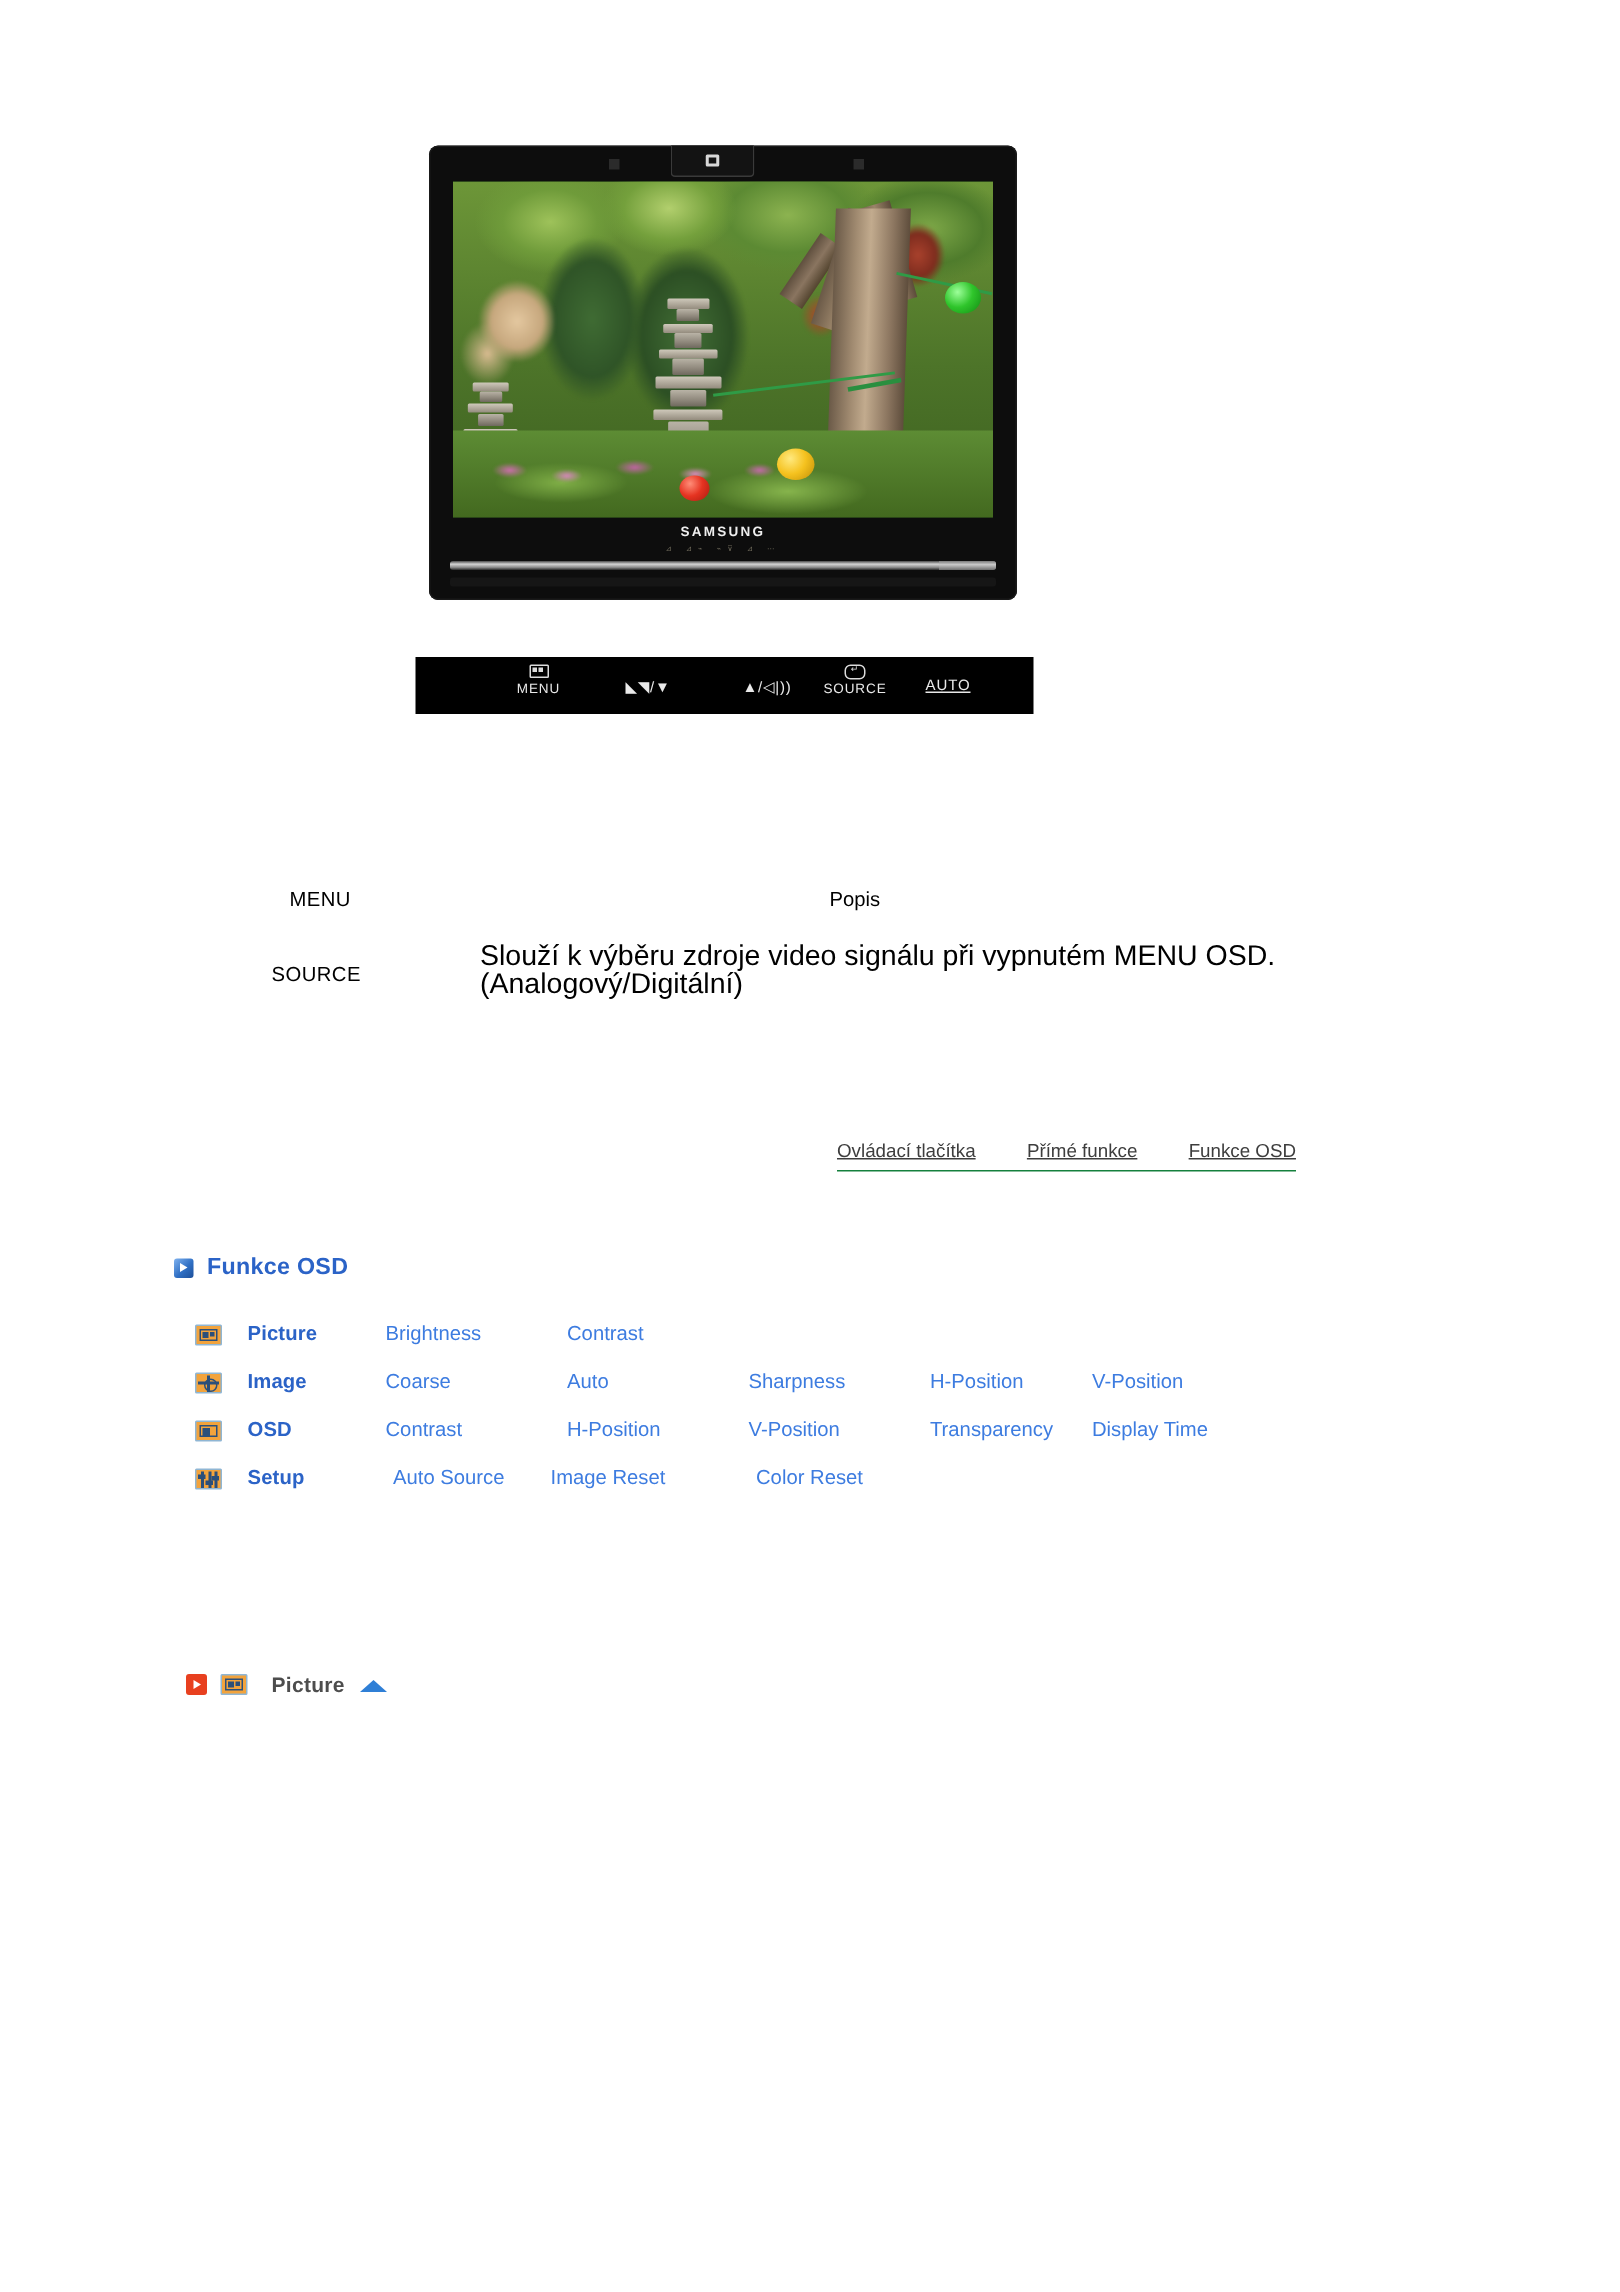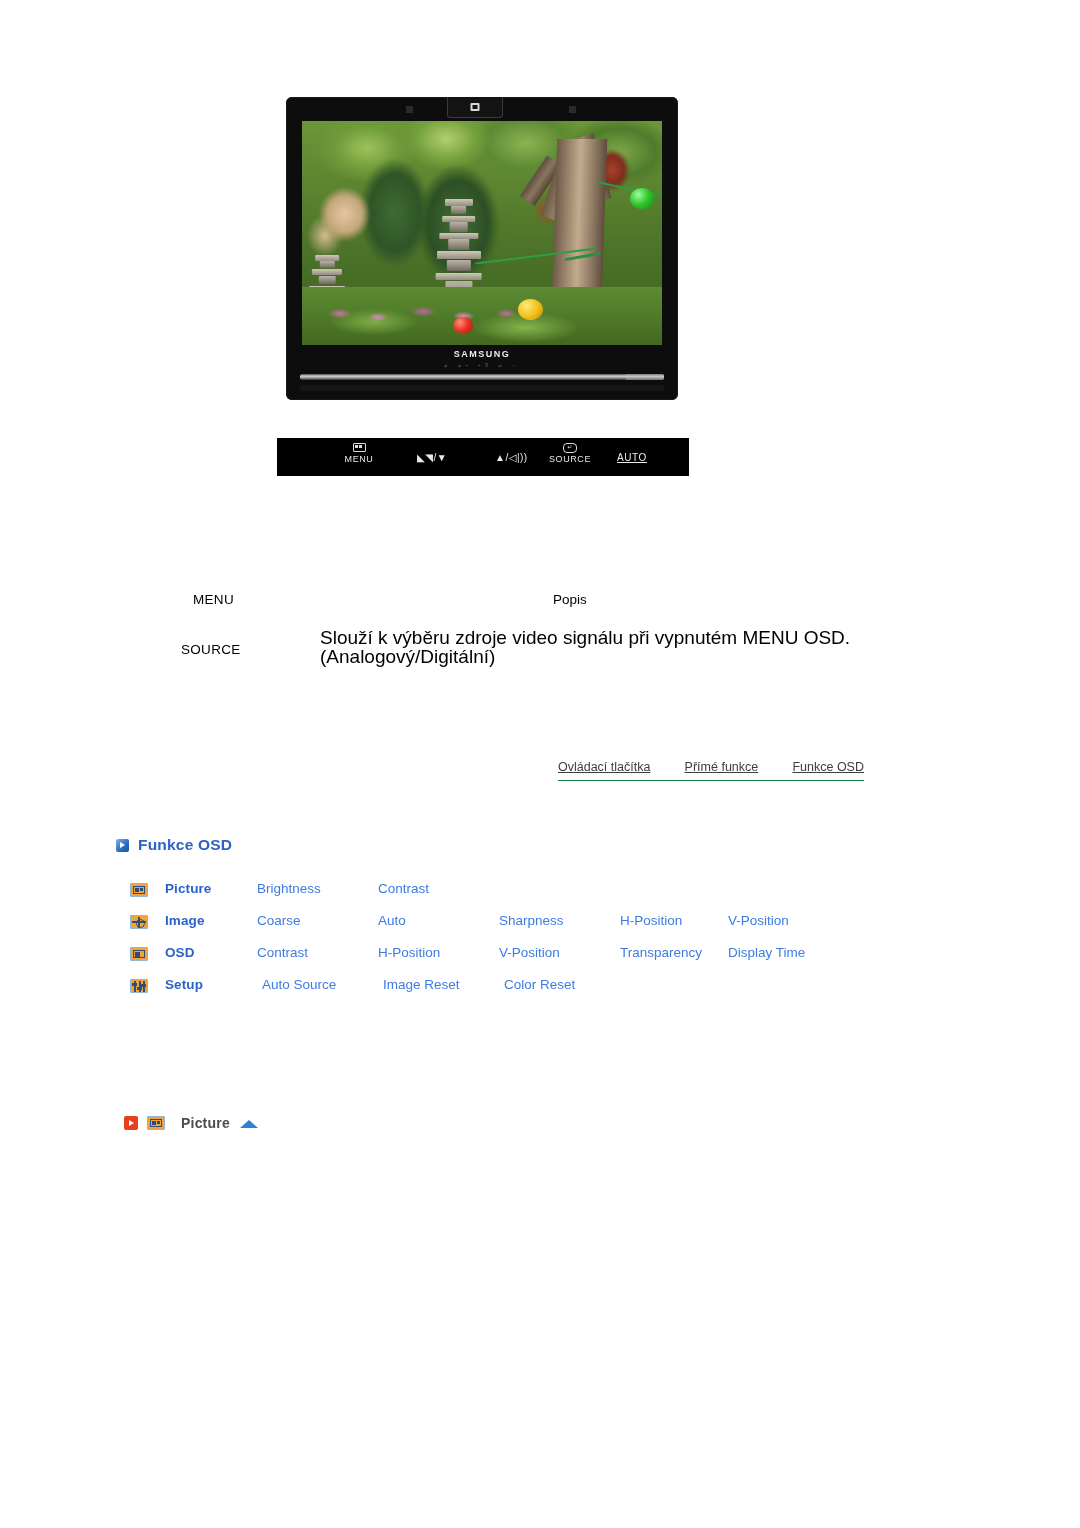--- a/index.html
+++ b/index.html
@@ -474,21 +474,21 @@
     color: #3d7ce0;
     white-space: nowrap;
   }
   .osd-row .c0 { left: 127px; }
   .osd-row .c1 { left: 248px; }
   .osd-row .c2 { left: 369px; }
   .osd-row .c3 { left: 490px; }
   .osd-row .c4 { left: 598px; }
   
   .osd-row.row-setup .c0 { left: 132px; }
-  .osd-row.row-setup .c1 { left: 253px; }
+  .osd-row.row-setup .c1 { left: 237px; }
   .osd-row.row-setup .c2 { left: 374px; }
 
   
   #picture-section {
     position: absolute;
     left: 124px;
     top: 1115px;
     display: flex;
     align-items: center;
     gap: 0;

